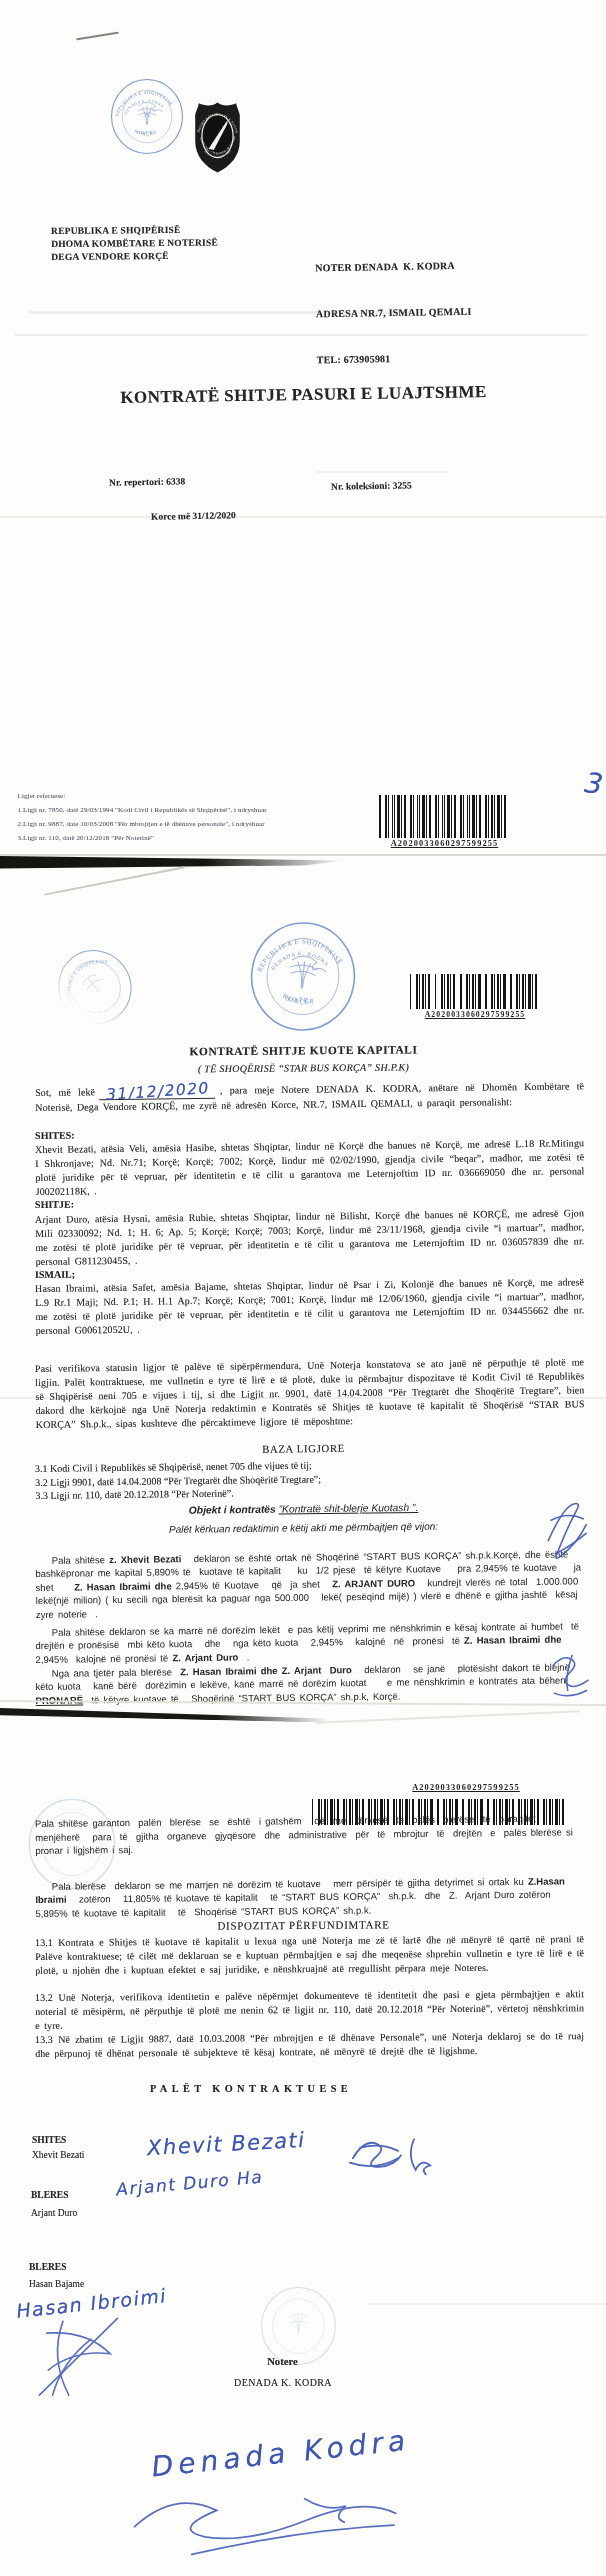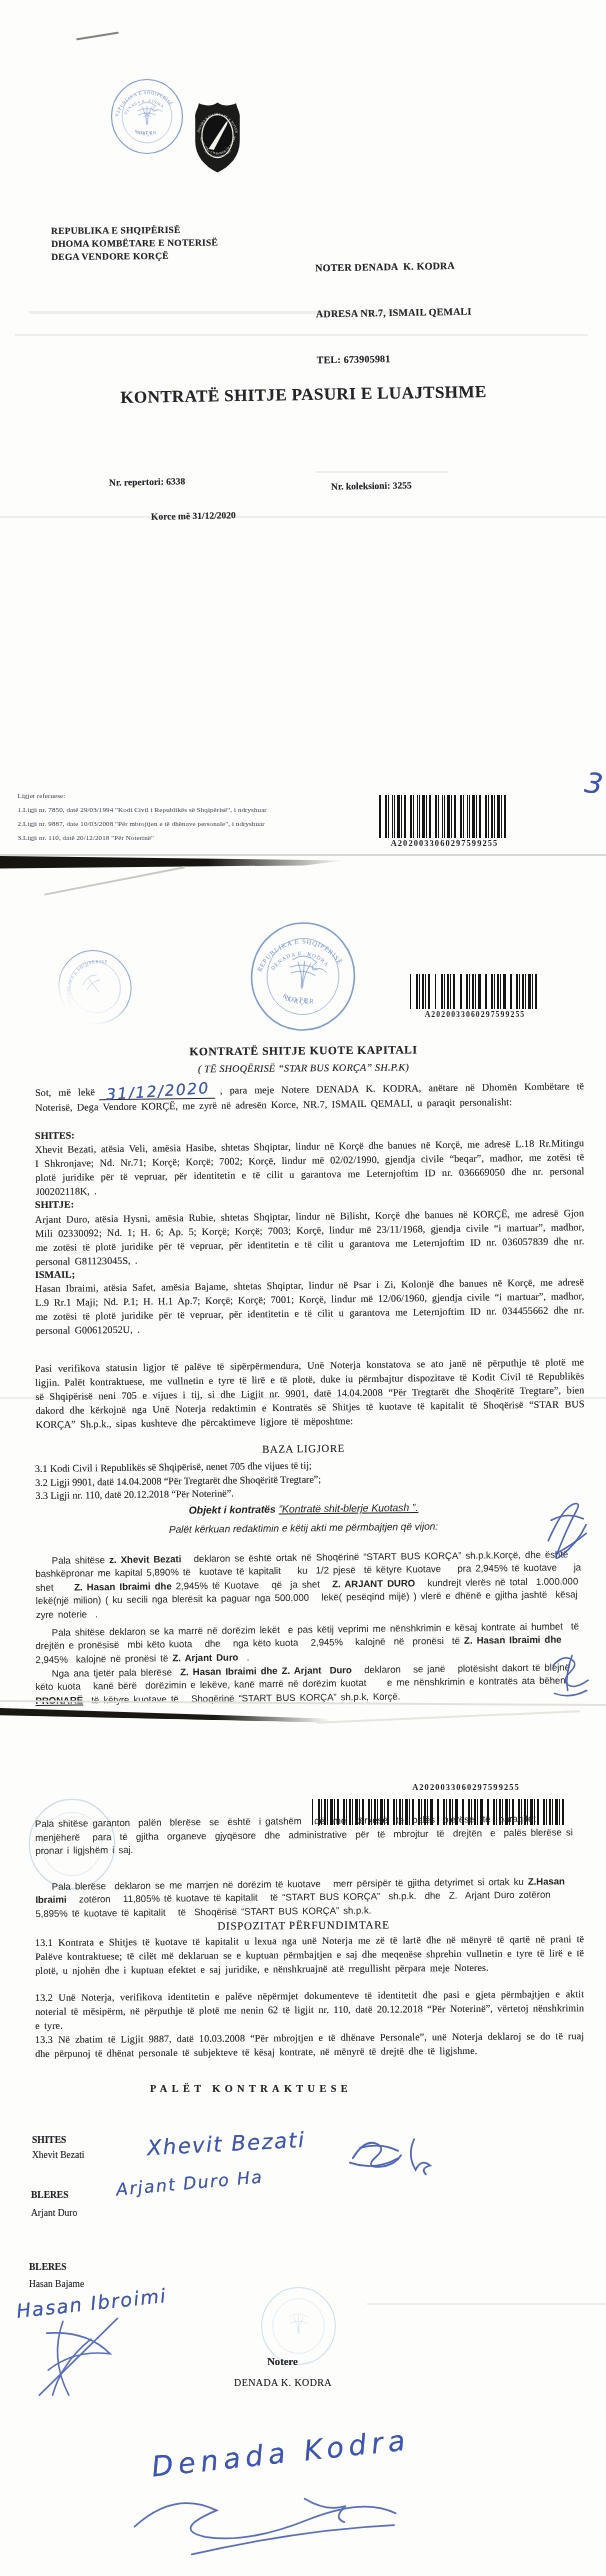--- a/index.html
+++ b/index.html
@@ -12,21 +12,21 @@
   .ink{color:#26262a;text-shadow:0 0 0.3px rgba(30,30,35,.38);}
   .serif{font-family:"Liberation Serif",serif;}
   .sans{font-family:"Liberation Sans","DejaVu Sans",sans-serif;}
   .tilt{transform:rotate(-0.7deg);transform-origin:0 0;}
   .tilt2{transform:rotate(-0.5deg);transform-origin:0 0;}
   .p-serif{font-size:10px;line-height:14px;word-spacing:1.8px;letter-spacing:0.1px;text-align:justify;}
   .p-sans{font-size:9.5px;line-height:13.6px;word-spacing:1.5px;white-space:pre-wrap;}
   .lbl{font-size:10px;font-weight:bold;}
   .barcode{background:repeating-linear-gradient(90deg,#151515 0 1.5px,transparent 1.5px 2.6px,#151515 2.6px 3.3px,
            transparent 3.3px 5.9px,#151515 5.9px 8px,transparent 8px 9.2px,#151515 9.2px 10px,transparent 10px 12.5px);}
-  .bc-label{font-size:8.4px;font-weight:bold;letter-spacing:1.1px;color:#1e1e22;font-family:"Liberation Serif",serif;}
+  .bc-label{font-size:8.4px;font-weight:bold;letter-spacing:1.1px;color:#1e1e22;font-family:"Liberation Serif",serif;text-decoration:underline;}
   .hw{font-family:"DejaVu Sans",sans-serif;font-style:italic;color:#3d56b6;text-shadow:0 0 0.4px rgba(61,86,182,.65);}
   .sig{font-family:"DejaVu Sans",sans-serif;font-style:italic;color:#3d56b6;letter-spacing:1.5px;
        text-shadow:0 0 0.5px rgba(61,86,182,.6);}
   .date-line{display:inline-block;width:116px;border-bottom:1.1px solid #2a2a2e;text-align:center;margin:0 4.4px;}
   .hw-date{display:inline-block;font-size:15.4px;letter-spacing:1.5px;transform:rotate(-3deg);position:relative;top:1.5px;}
   .streak{background:rgba(110,110,100,.10);}
   .u{text-decoration:underline;}
 </style>
 </head>
 <body>

